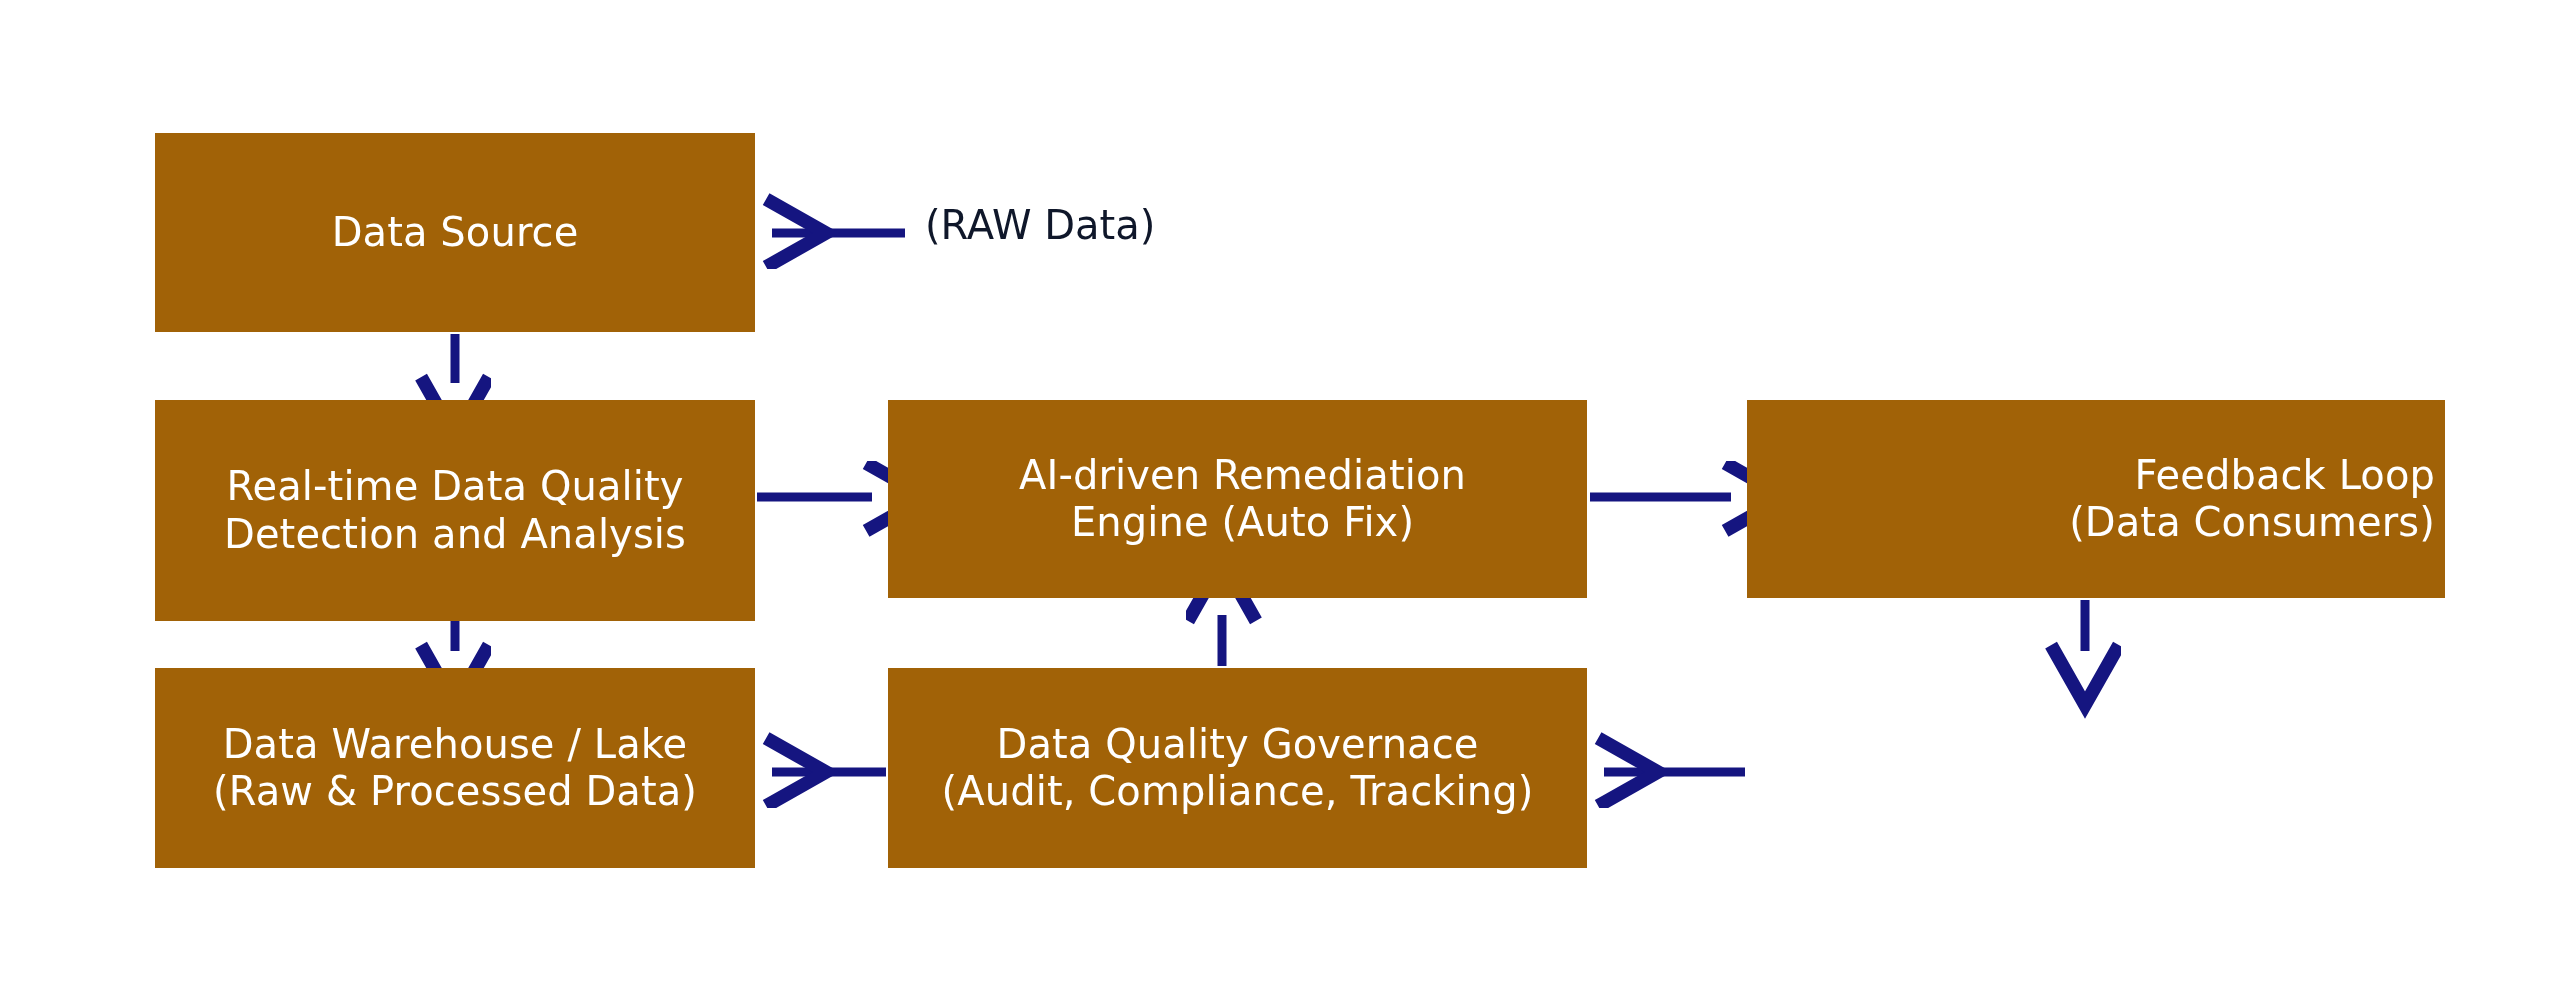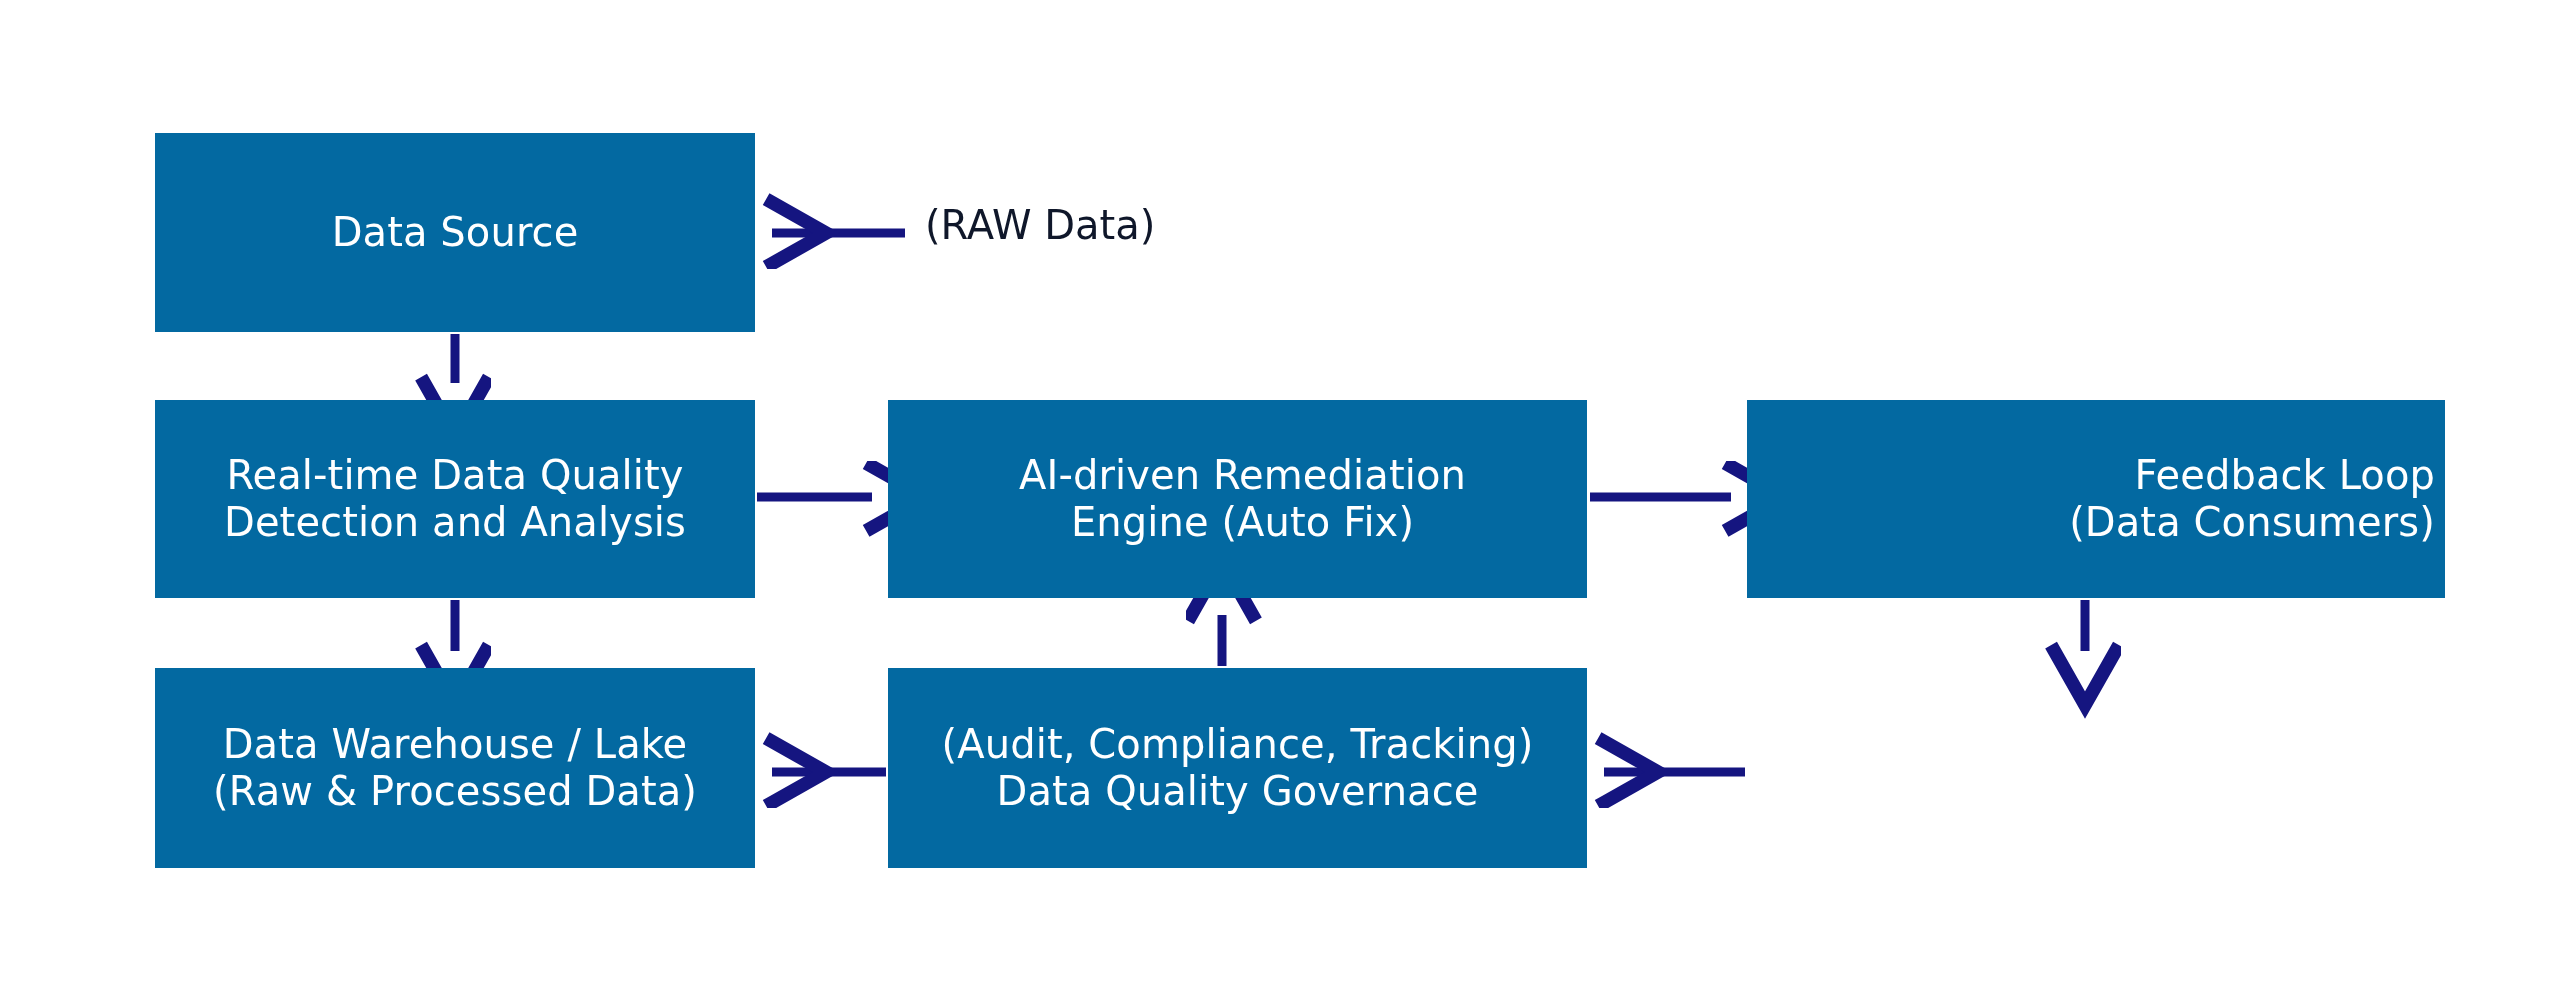--- a/index.html
+++ b/index.html
@@ -14,21 +14,21 @@
     overflow: hidden;
   }
   #canvas {
     position: relative;
     width: 2560px;
     height: 1000px;
     background: #ffffff;
   }
   .node {
     position: absolute;
-    background: #0369a1;
+    background: #a16207;
     color: #ffffff;
     display: flex;
     align-items: center;
     justify-content: center;
     text-align: center;
     font-size: 40px;
     line-height: 1.18;
     font-weight: 400;
     letter-spacing: 0.1px;
     box-sizing: border-box;
@@ -38,21 +38,21 @@
     display: block;
     width: 100%;
   }
   .node .ln {
     display: block;
     white-space: nowrap;
   }
 
   
   #node-data-source      { left: 155px;  top: 133px; width: 600px; height: 199px; }
-  #node-realtime-dq      { left: 155px;  top: 400px; width: 600px; height: 198px; }
+  #node-realtime-dq      { left: 155px;  top: 400px; width: 600px; height: 221px; }
   #node-ai-remediation   { left: 888px;  top: 400px; width: 699px; height: 198px; padding-left: 20px; }
   #node-feedback-loop    { left: 1747px; top: 400px; width: 698px; height: 198px; text-align: right; }
   #node-data-warehouse   { left: 155px;  top: 668px; width: 600px; height: 200px; }
   #node-dq-governance    { left: 888px;  top: 668px; width: 699px; height: 200px; }
   #node-collibra         { left: 1747px; top: 668px; width: 698px; height: 200px; }
 
   
   #edges {
     position: absolute;
     left: 0;
@@ -144,19 +144,19 @@
 
   <div class="node" id="node-data-warehouse">
     <span class="lines">
       <span class="ln">Data Warehouse / Lake</span>
       <span class="ln">(Raw &amp; Processed Data)</span>
     </span>
   </div>
 
   <div class="node" id="node-dq-governance">
     <span class="lines">
+      <span class="ln">Data Quality Governace</span>
       <span class="ln">(Audit, Compliance, Tracking)</span>
-      <span class="ln">Data Quality Governace</span>
     </span>
   </div>
 
 
 </div>
 
 </body></html>

